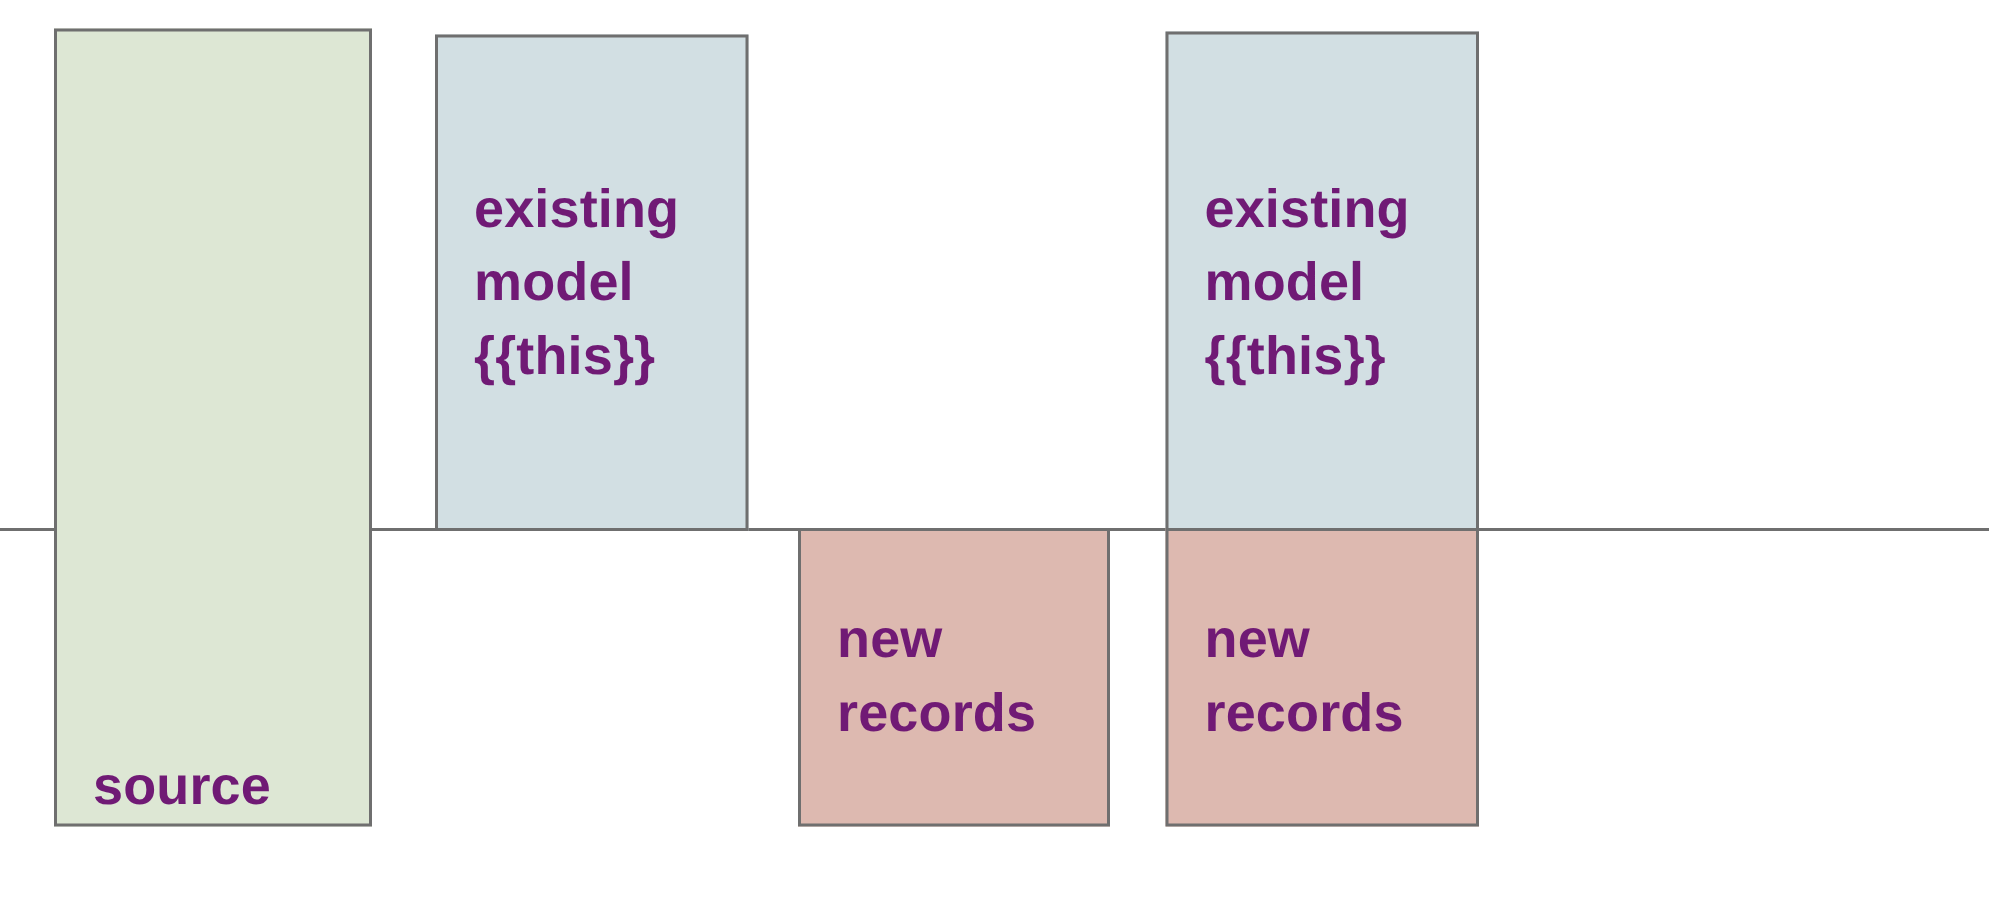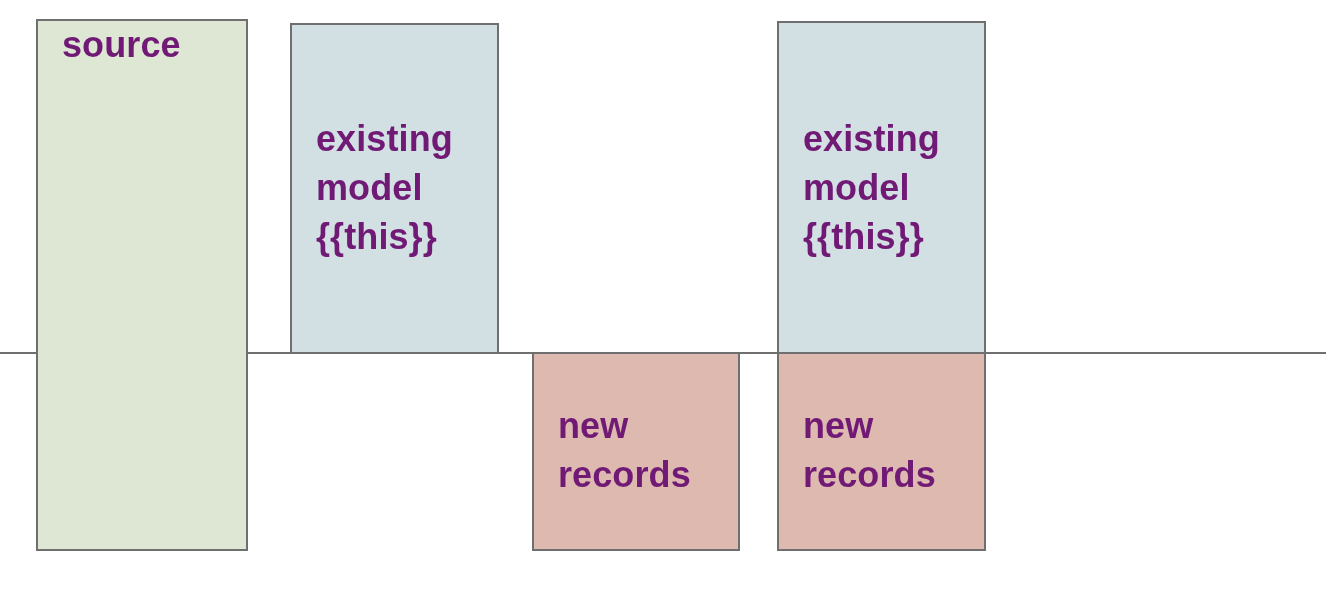--- a/index.html
+++ b/index.html
@@ -23,21 +23,21 @@
     width: 1326px;
     height: 2px;
     background: #6f6f6f;
     top: 352px;
   }
   .node {
     position: absolute;
     box-sizing: border-box;
     border: 2px solid #6f6f6f;
     display: flex;
-    align-items: flex-start;
+    align-items: flex-end;
     justify-content: flex-start;
   }
   .node .label {
     display: block;
     padding-left: 24px;
     padding-right: 10px;
     font-size: 36px;
     line-height: 1.36;
     color: #701a75;
     letter-spacing: 0.1px;

